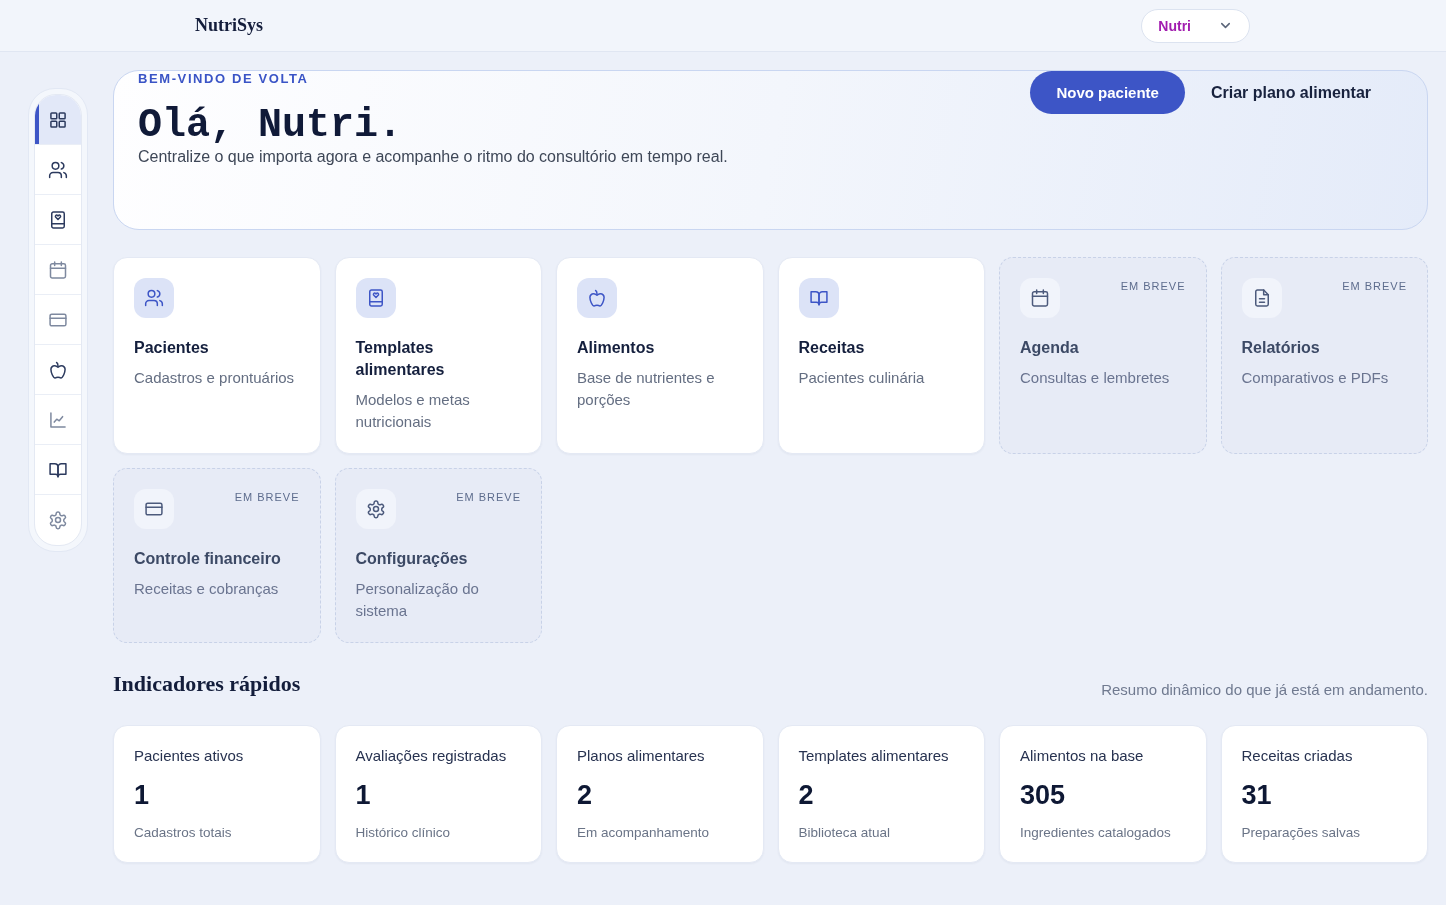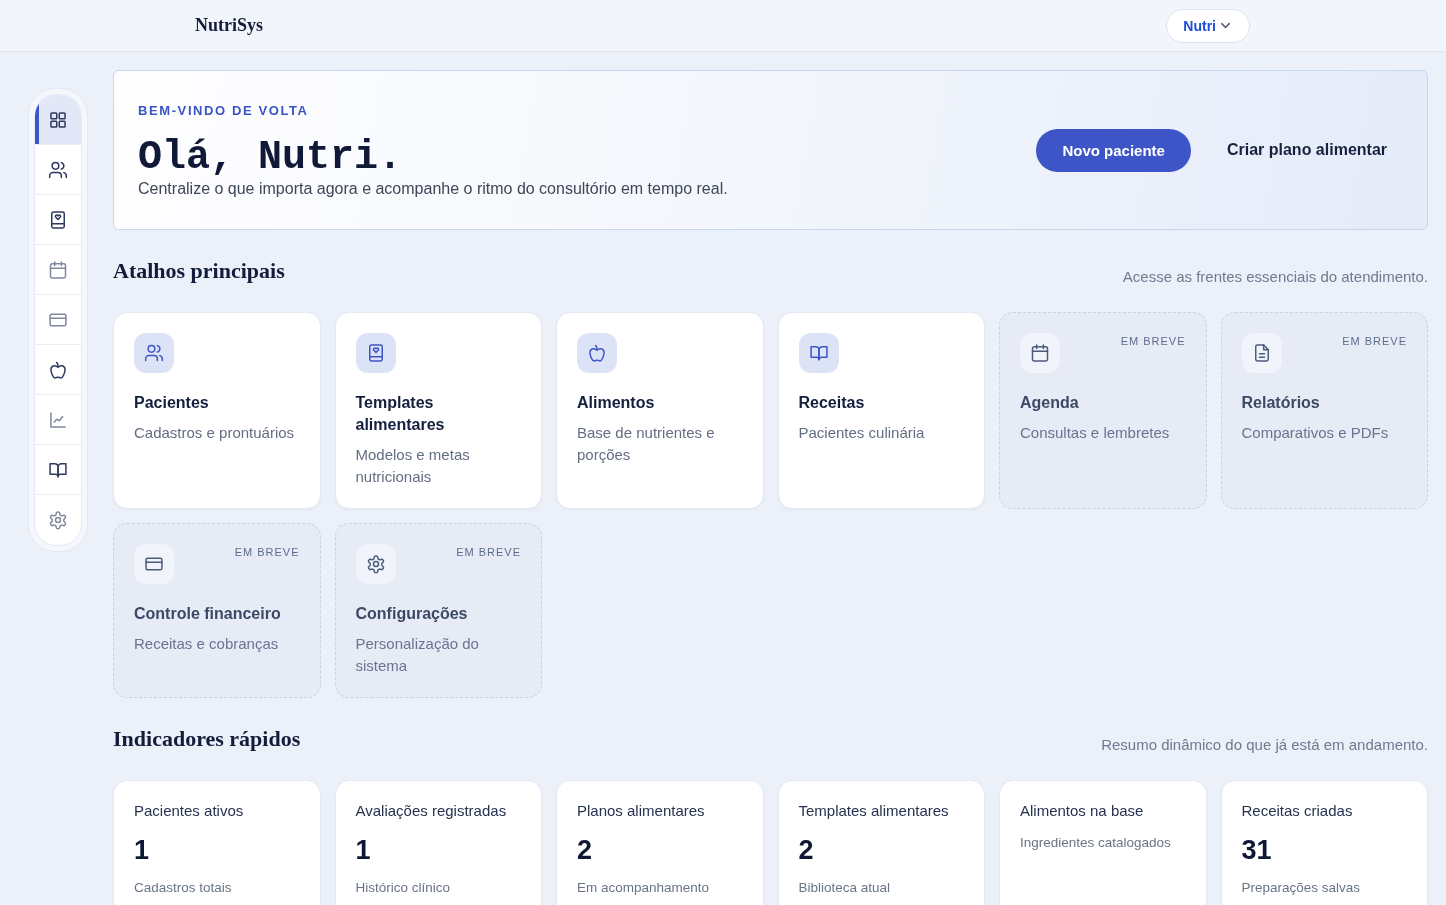--- a/index.html
+++ b/index.html
@@ -2,45 +2,45 @@
 <html><head>
 <meta charset="utf-8">
 <style>
   *{box-sizing:border-box;margin:0;padding:0}
   html,body{width:1446px;height:905px}
   body{background:#ECF0F9;font-family:"Liberation Sans",sans-serif;overflow:hidden;position:relative;color:#1A2240}
 
   
   .topbar{height:52px;background:#F2F5FB;border-bottom:1px solid #E0E6F2;display:flex;align-items:center;padding:0 196px 0 195px}
   .brand{font-family:"Liberation Serif",serif;font-weight:700;font-size:18px;color:#141D3B}
-  .user-pill{margin-left:auto;display:flex;align-items:center;gap:2px;background:#FFFFFF;border:1px solid #DCE3F0;border-radius:999px;padding:8px 16px;font-weight:700;font-size:14px;color:#1d4ed8;cursor:pointer;font-family:inherit}
+  .user-pill{margin-left:auto;display:flex;align-items:center;gap:27px;background:#FFFFFF;border:1px solid #DCE3F0;border-radius:999px;padding:8px 16px;font-weight:700;font-size:14px;color:#a21caf;cursor:pointer;font-family:inherit}
   .user-pill .chev{color:#5A6478;display:flex}
   .user-pill .chev svg{width:15px;height:15px}
 
   
   .sidebar{position:absolute;left:28px;top:88px;padding:5px;border:1px solid #E2E8F4;border-radius:27px;background:rgba(255,255,255,.45)}
   .sb-list{width:48px;background:#FFFFFF;border:1px solid #E4E9F3;border-radius:22px;overflow:hidden}
   .sb-item{height:50px;display:flex;align-items:center;justify-content:center;position:relative;border-bottom:1px solid #EAEEF6;color:#2C3A5E;cursor:pointer}
   .sb-item:last-child{border-bottom:none}
   .sb-item.muted{color:#7E899F}
   .sb-item.active{background:#E2E8F8}
   .sb-item.active::before{content:"";position:absolute;left:0;top:0;bottom:0;width:4px;background:#3D55C6}
   .icon-20{display:flex}
   .icon-20 svg{width:20px;height:20px;display:block}
 
   
   .main{position:relative;margin:18px 18px 0 113px;width:1315px}
 
   
-  .banner{height:160px;border:1px solid #C9D6F1;border-radius:6px;background:linear-gradient(100deg,#FEFEFF 0%,#F3F6FC 50%,#E4EBF9 100%);display:flex;align-items:center;padding:0 40px 0 24px}
+  .banner{height:160px;border:1px solid #C9D6F1;border-radius:26px;background:linear-gradient(100deg,#FEFEFF 0%,#F3F6FC 50%,#E4EBF9 100%);display:flex;align-items:flex-start;padding:0 56px 0 24px}
   .banner-left{flex:1}
   .eyebrow{font-size:13px;font-weight:700;letter-spacing:1.6px;color:#3A54C6;margin-bottom:17px}
   .banner h1{font-family:Liberation Mono, monospace;font-size:40px;font-weight:700;color:#101A38;}
   .banner p{font-size:16px;color:#3E4757}
-  .banner-actions{display:flex;align-items:center;gap:36px}
+  .banner-actions{display:flex;align-items:center;gap:26px}
   .btn-primary{background:#3D55C6;color:#FFFFFF;font-weight:700;font-size:15px;border:none;border-radius:999px;padding:13px 26px;cursor:pointer;font-family:inherit}
   .btn-ghost{background:none;border:none;font-weight:700;font-size:16px;color:#18223E;cursor:pointer;font-family:inherit}
 
   
   .section-head{display:flex;align-items:flex-end;justify-content:space-between;margin-top:27px}
   .section-head.tight{}
   .section-head h2{font-family:"Liberation Serif",serif;font-size:22px;font-weight:700;color:#131D3B;line-height:28px}
   .section-hint{font-size:15px;color:#707A90}
 
   
@@ -165,24 +165,20 @@
       <div class="eyebrow">BEM-VINDO DE VOLTA</div>
       <h1>Olá, Nutri.</h1>
       <p>Centralize o que importa agora e acompanhe o ritmo do consultório em tempo real.</p>
     </div>
     <div class="banner-actions">
       <button class="btn-primary">Novo paciente</button>
       <button class="btn-ghost">Criar plano alimentar</button>
     </div>
   </section>
 
-  <div class="section-head">
-    <h2>Atalhos principais</h2>
-    <div class="section-hint">Acesse as frentes essenciais do atendimento.</div>
-  </div>
   <div class="grid6">
       <div class="card">
         <div class="tile">
           <span class="icon-20">
             <svg viewBox="0 0 24 24" fill="none" stroke="currentColor" stroke-width="1.8" stroke-linecap="round" stroke-linejoin="round">
               <path d="M16 21v-2a4 4 0 0 0-4-4H6a4 4 0 0 0-4 4v2"></path>
               <circle cx="9" cy="7" r="4"></circle>
               <path d="M22 21v-2a4 4 0 0 0-3-3.87"></path>
               <path d="M16 3.13a4 4 0 0 1 0 7.75"></path>
             </svg>
@@ -303,20 +299,21 @@
         <div class="value">2</div>
         <div class="sublabel">Em acompanhamento</div>
       </div>
       <div class="stat">
         <div class="label">Templates alimentares</div>
         <div class="value">2</div>
         <div class="sublabel">Biblioteca atual</div>
       </div>
       <div class="stat">
         <div class="label">Alimentos na base</div>
+        <div class="value">305</div>
         <div class="sublabel">Ingredientes catalogados</div>
       </div>
       <div class="stat">
         <div class="label">Receitas criadas</div>
         <div class="value">31</div>
         <div class="sublabel">Preparações salvas</div>
       </div>
     </div>
 
 </main>

